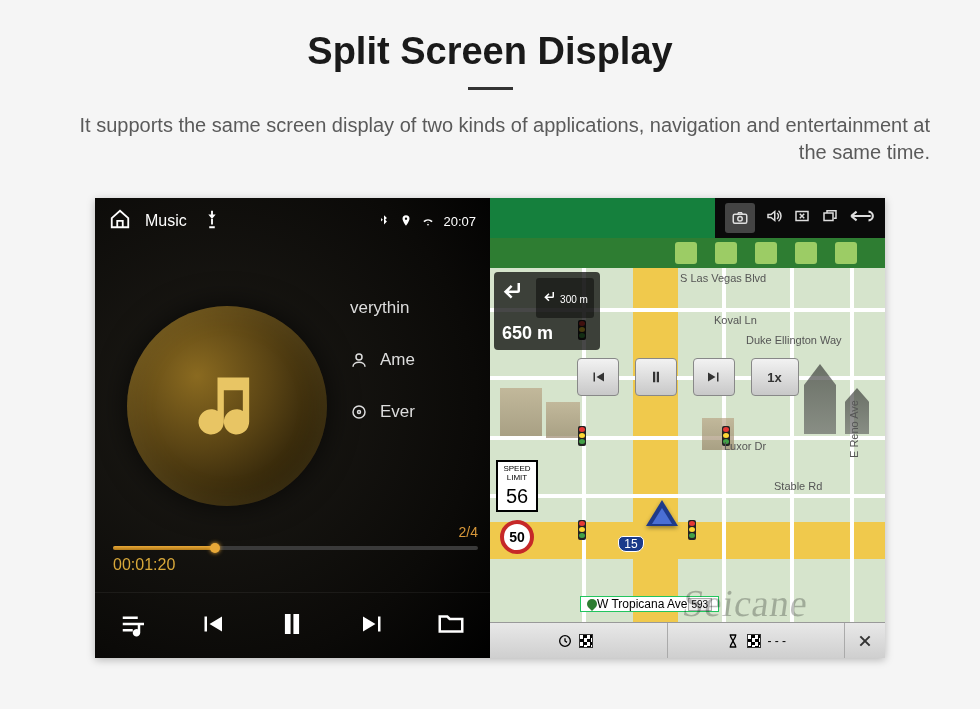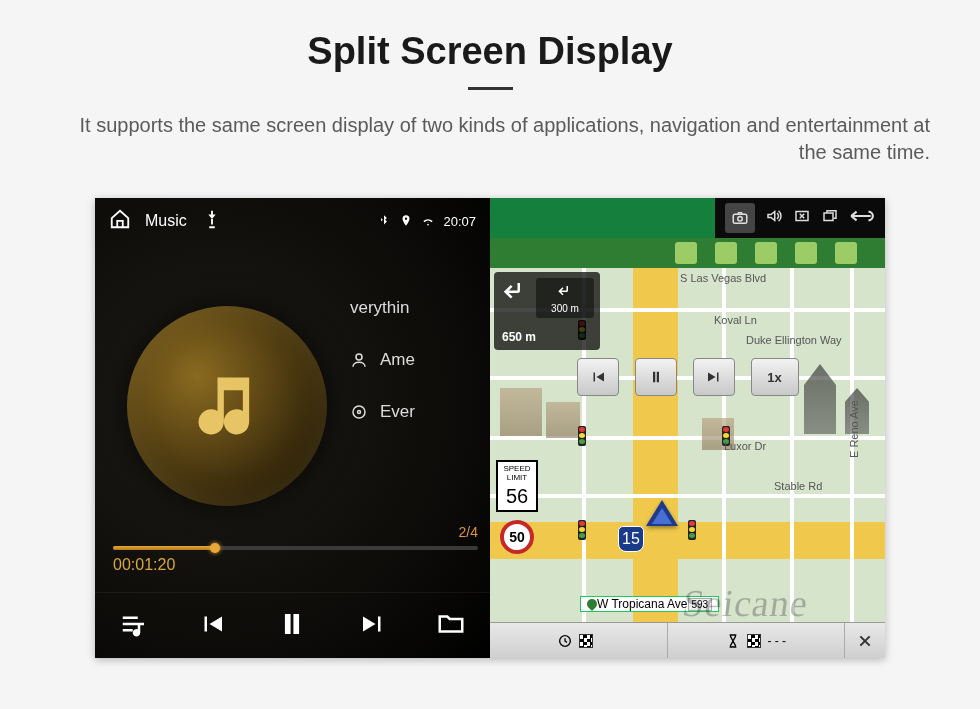--- a/index.html
+++ b/index.html
@@ -143,45 +143,45 @@
       linear-gradient(0deg, transparent 0 63px, #f0c94c 63px 100px, transparent 100px) ,
       #d6e4cc;
   }
   .road-v { position:absolute; background:#fff; width:4px; top:0; bottom:0;}
   .road-h { position:absolute; background:#fff; height:4px; left:0; right:0;}
   .street-label {
     position:absolute; font-size:11px; color:#555; background:rgba(255,255,255,.0);
     white-space:nowrap;
   }
   .interstate-shield {
-    position:absolute; width:26px; height:26px;
+    position:absolute; width:26px; height:16px;
     background:#1a3a8a; border-radius:5px 5px 8px 8px;
-    color:#fff; font-size:16px; display:flex; align-items:center; justify-content:center;
+    color:#fff; font-size:12px; display:flex; align-items:center; justify-content:center;
     border:1px solid #fff;
   }
   .speed-sign {
     position:absolute; width:42px; height:52px; background:#fff; border:2px solid #000;
     font-size:8px; text-align:center; padding-top:3px; line-height:1.1;
   }
   .speed-sign .num { font-size:20px; font-weight:400; margin-top:2px;}
   .curr-speed {
     position:absolute; width:34px; height:34px; border-radius:50%;
     border:4px solid #c62828; background:#fff;
     display:flex; align-items:center; justify-content:center;
     font-weight:700; font-size:14px;
   }
   .nav-turn {
     position:absolute; left:4px; top:4px; width:106px; height:78px;
     background:rgba(0,0,0,.72); border-radius:4px; color:#fff; padding:6px;
   }
-  .nav-turn .dist { font-size:12px; font-weight:600; position:absolute; left:8px; bottom:6px;}
+  .nav-turn .dist { font-size:18px; font-weight:600; position:absolute; left:8px; bottom:6px;}
   .nav-turn-inner {
     background:rgba(0,0,0,.45); border-radius:3px; padding:4px; position:absolute;
     top:6px; right:6px; width:58px; height:40px;
-    display:flex; flex-direction:column; align-items:center; justify-content:center;
+    display:flex; flex-direction:row; align-items:center; justify-content:center;
   }
   .nav-turn-inner .d2 { font-size:10px; margin-top:2px;}
   .nav-turn svg { width:30px; height:30px; }
   .nav-turn-inner svg { width:18px; height:18px; }
 
   .map-ctrl-row {
     position:absolute; top:86px; left:50%; transform:translateX(-50%);
     display:flex; gap:16px;
   }
   .map-ctrl-btn {

